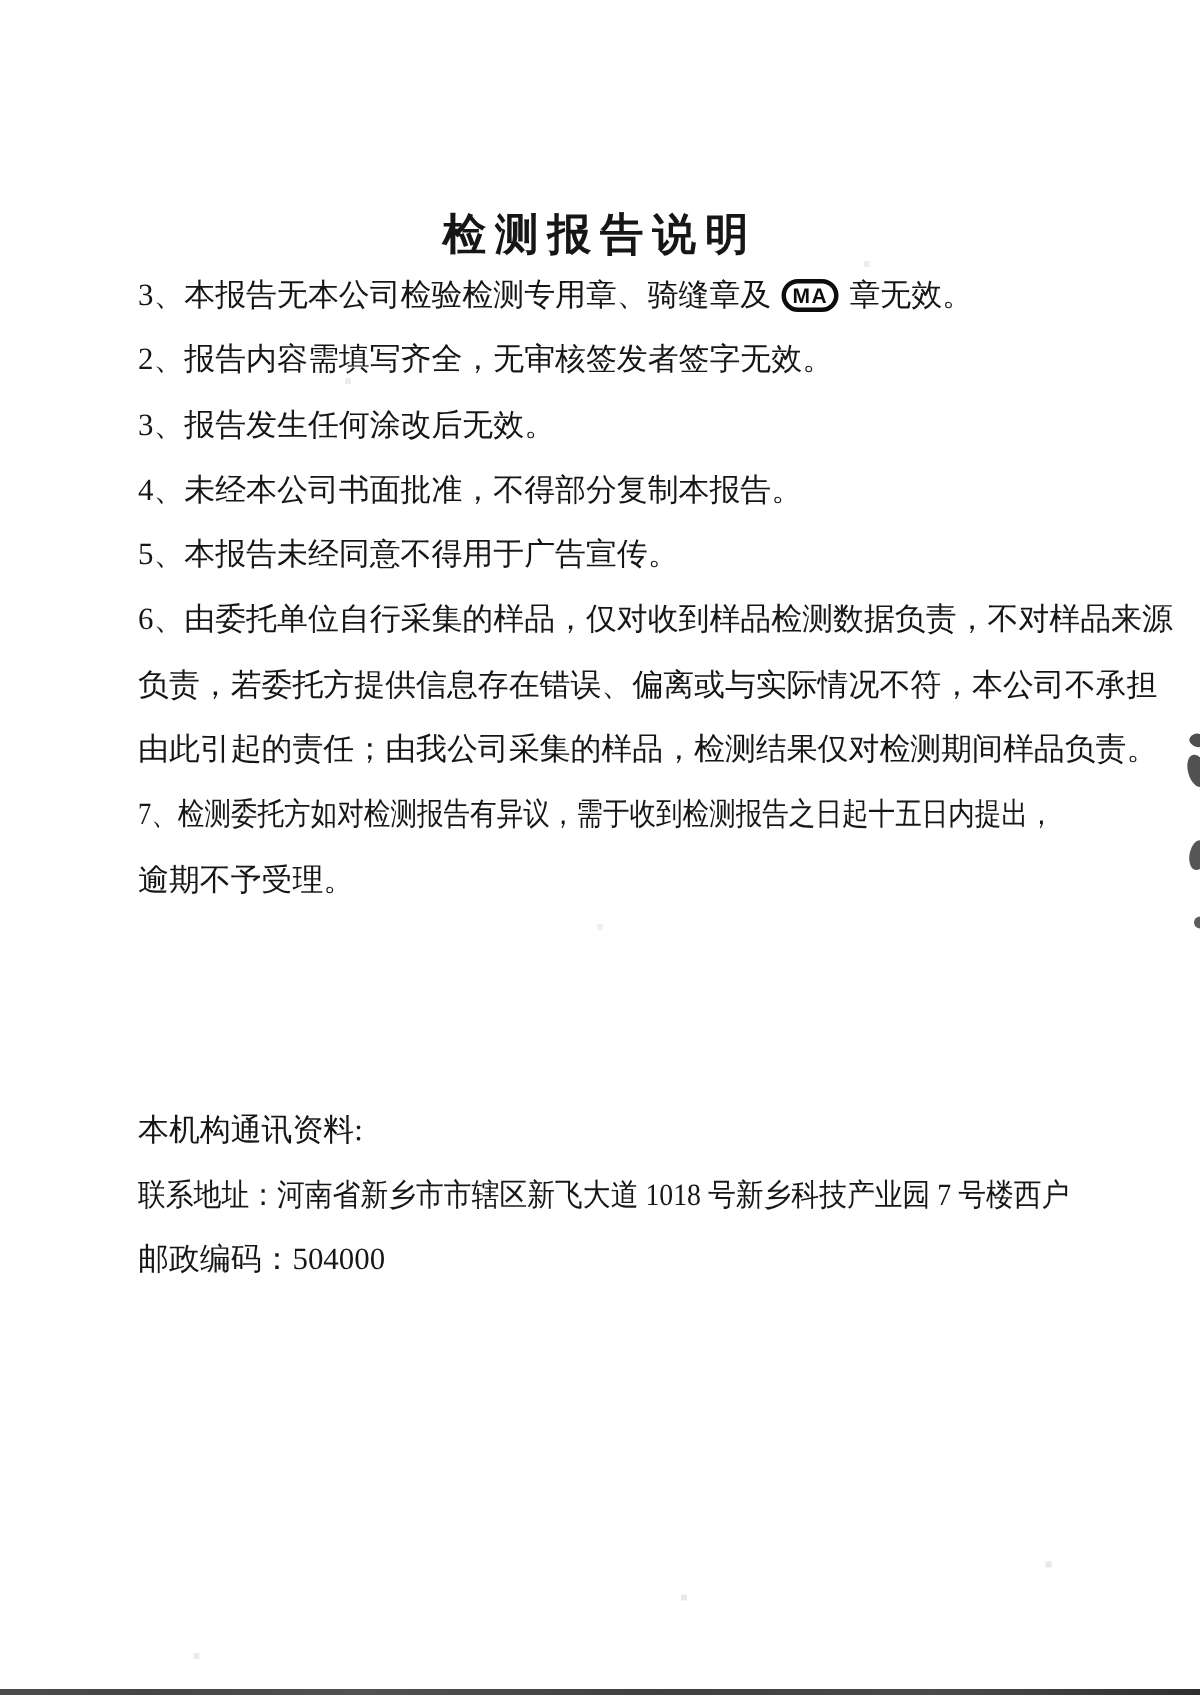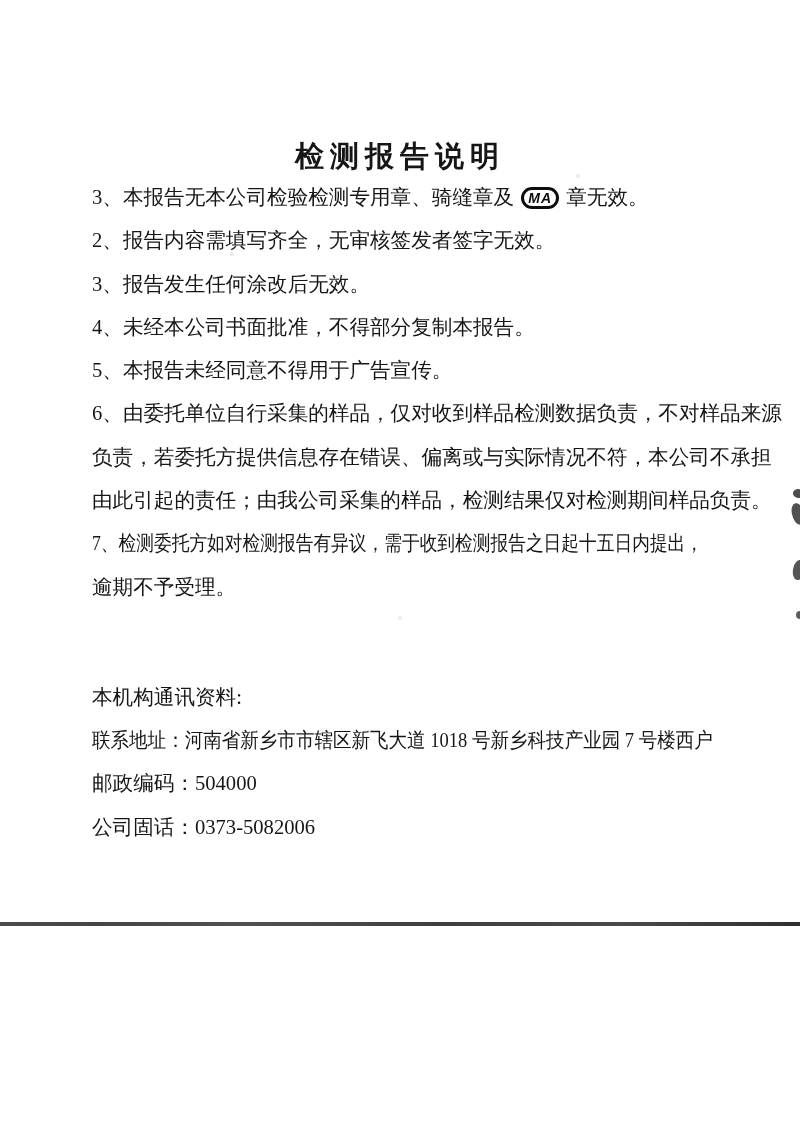--- a/index.html
+++ b/index.html
@@ -3,21 +3,21 @@
 <meta charset="utf-8">
 <style>
   html, body {
     margin: 0;
     padding: 0;
     background: #ffffff;
   }
   .page {
     position: relative;
     width: 800px;
-    height: 926px;
+    height: 1130px;
     background: #ffffff;
     overflow: hidden;
     font-family: "Liberation Serif", "DejaVu Serif", serif;
     color: #161616;
   }
   .title {
     position: absolute;
     top: 137px;
     left: 0;
     width: 100%;
@@ -32,21 +32,21 @@
     position: absolute;
     left: 92px;
     top: 176px;
     font-size: 20.6px;
     line-height: 43.3px;
     white-space: nowrap;
   }
   .contact {
     position: absolute;
     left: 92px;
-    top: 676px;
+    top: 733px;
     font-size: 20.6px;
     line-height: 43.2px;
     white-space: nowrap;
   }
   .line { display: block; }
   .condensed-86 {
     transform: scaleX(0.86);
     transform-origin: 0 50%;
   }
   .condensed-90 {
@@ -60,21 +60,20 @@
     border-radius: 11px;
     padding: 0 4px;
     margin: 0 2px;
     font-family: "Liberation Sans", sans-serif;
     font-weight: 800;
     font-size: 14px;
     line-height: 16px;
     letter-spacing: 1px;
     color: #0d0d0d;
     vertical-align: 1px;
-    font-style: italic;
   }
   
   .edge-mark {
     position: absolute;
     right: -4px;
     background: #2e2e2e;
     opacity: 0.85;
   }
   .edge-mark.m1 { top: 489px; width: 11px; height: 9px;  border-radius: 60% 40% 55% 45%; transform: rotate(24deg); }
   .edge-mark.m2 { top: 503px; width: 12px; height: 22px; border-radius: 45% 55% 40% 60%; transform: rotate(-10deg); background: #333; }
@@ -123,21 +122,20 @@
     <div class="line">负责，若委托方提供信息存在错误、偏离或与实际情况不符，本公司不承担</div>
     <div class="line">由此引起的责任；由我公司采集的样品，检测结果仅对检测期间样品负责。</div>
     <div class="line condensed-86">7、检测委托方如对检测报告有异议，需于收到检测报告之日起十五日内提出，</div>
     <div class="line">逾期不予受理。</div>
   </div>
 
   <div class="contact">
     <div class="line">本机构通讯资料:</div>
     <div class="line condensed-90">联系地址：河南省新乡市市辖区新飞大道 1018 号新乡科技产业园 7 号楼西户</div>
     <div class="line">邮政编码：504000</div>
-    <div class="line">公司固话：0373-5082006</div>
   </div>
 
   <span class="edge-mark m1"></span>
   <span class="edge-mark m2"></span>
   <span class="edge-mark m3"></span>
   <span class="edge-mark m4"></span>
 
   <div class="noise"></div>
   <div class="scan-strip"></div>
 

